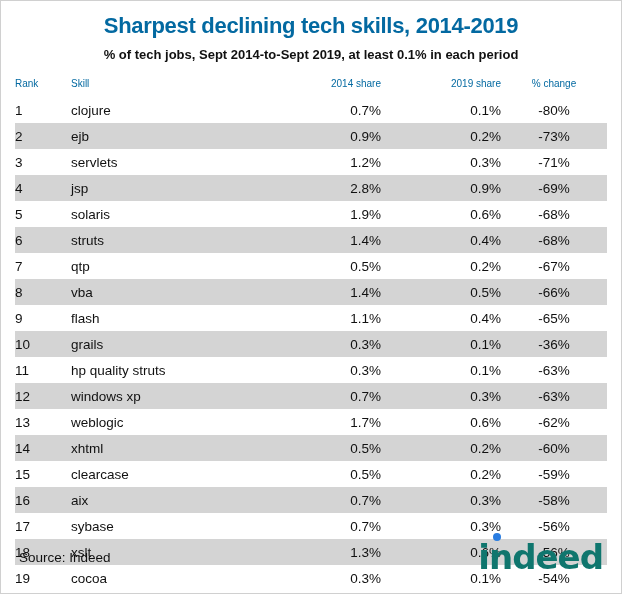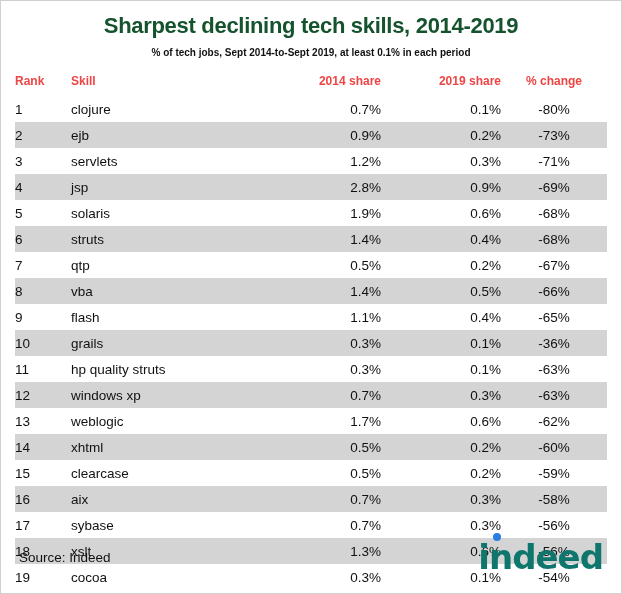--- a/index.html
+++ b/index.html
@@ -20,39 +20,39 @@
     box-sizing: border-box;
     position: relative;
     border: 1px solid #d0d0d0;
   }
   .title {
     text-align: center;
     font-size: 22px;
     font-weight: bold;
     letter-spacing: -0.3px;
     margin: 12px 10px 0 10px;
-    color: #14532d;
+    color: #0369a1;
   }
   .subtitle {
     text-align: center;
-    font-size: 10px;
+    font-size: 13px;
     font-weight: bold;
     margin: 8px 10px 0 10px;
     color: #111111;
   }
   table.data {
     width: 592px;
     margin: 12px auto 0 auto;
     border-collapse: collapse;
     font-size: 13.5px;
   }
   table.data thead th {
-    color: #ef4444;
-    font-weight: bold;
-    font-size: 12px;
+    color: #0369a1;
+    font-weight: normal;
+    font-size: 10px;
     padding: 4px 0 8px 0;
     border-bottom: none;
   }
   th.c-rank, td.c-rank {
     width: 56px;
     text-align: left;
     padding-left: 8px;
   }
   th.c-skill, td.c-skill {
     width: 190px;

